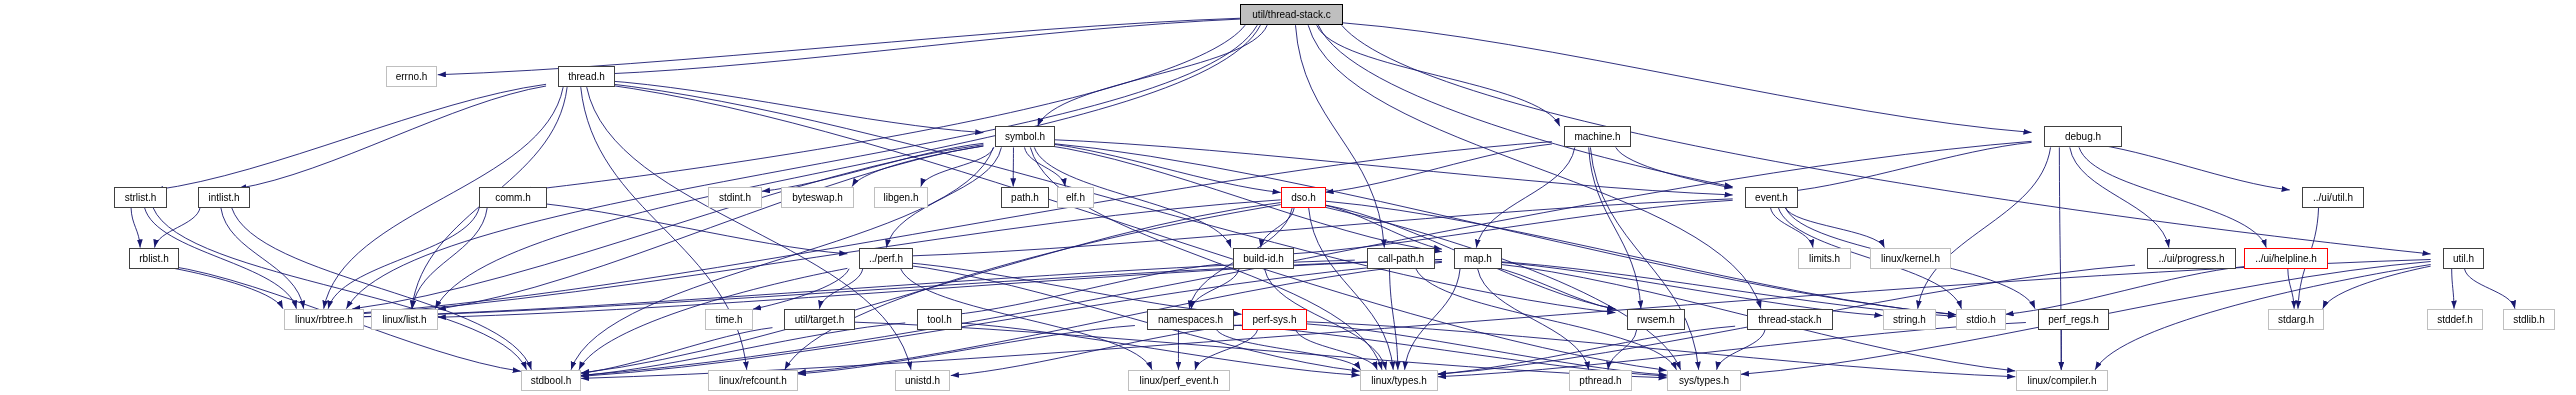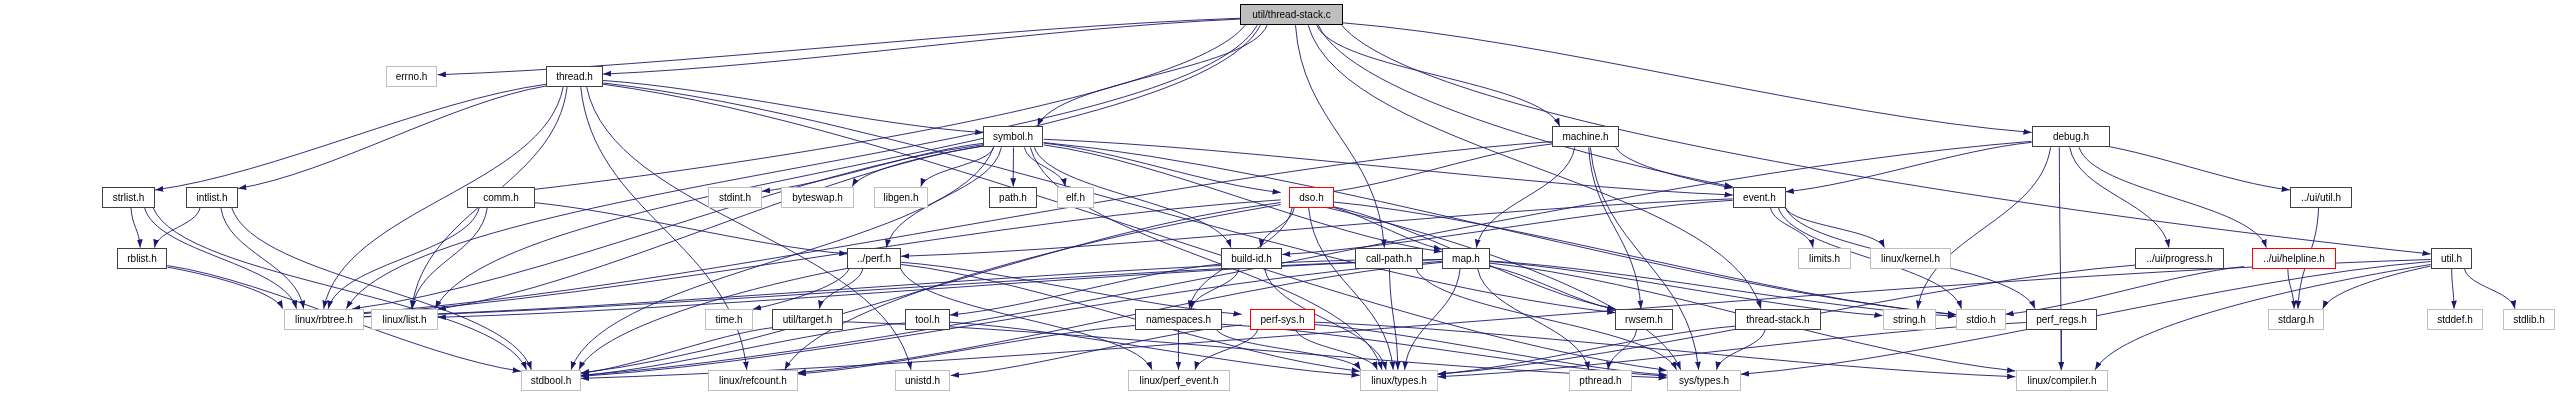--- a/index.html
+++ b/index.html
@@ -19,23 +19,23 @@
     line-height: 19.6px;
     text-align: center;
     font-size: 10px;
     color: #000;
     background: #ffffff;
     border: 0.8px solid #404040;
     white-space: nowrap;
     z-index: 2;
   }
   .node.k-root { background: var(--root-fill, #bfbfbf); border-color: #000; }
-  .node.k-documented { border-color: var(--doc-border, #404040); border-width: 1.2px; }
+  .node.k-documented { border-color: var(--doc-border, #404040); border-width: 1.2px; margin-left: 12px; }
   .node.k-undocumented { border-color: var(--undoc-border, #bfbfbf); }
-  .node.k-truncated { border-color: var(--trunc-border, #ff0000); margin-left: 8px; }
+  .node.k-truncated { border-color: var(--trunc-border, #ff0000); }
   .node[data-interactable="true"] { cursor: pointer; }
   .edge { fill: none; stroke-width: 1.1; }
 </style>
 </head>
 <body>
 
 <div id="graph" data-interactable="false" style="--bg: #ffffff; --root-fill: #bfbfbf; --doc-border: #404040; --undoc-border: #bfbfbf; --trunc-border: #ff0000;">
   <svg id="edges" data-interactable="false" xmlns="http://www.w3.org/2000/svg" width="2576" height="395" viewBox="0 0 3162 485">
     <defs>
       <marker id="arrow" markerUnits="userSpaceOnUse" markerWidth="11" markerHeight="8" refX="10" refY="3.6" orient="auto">

